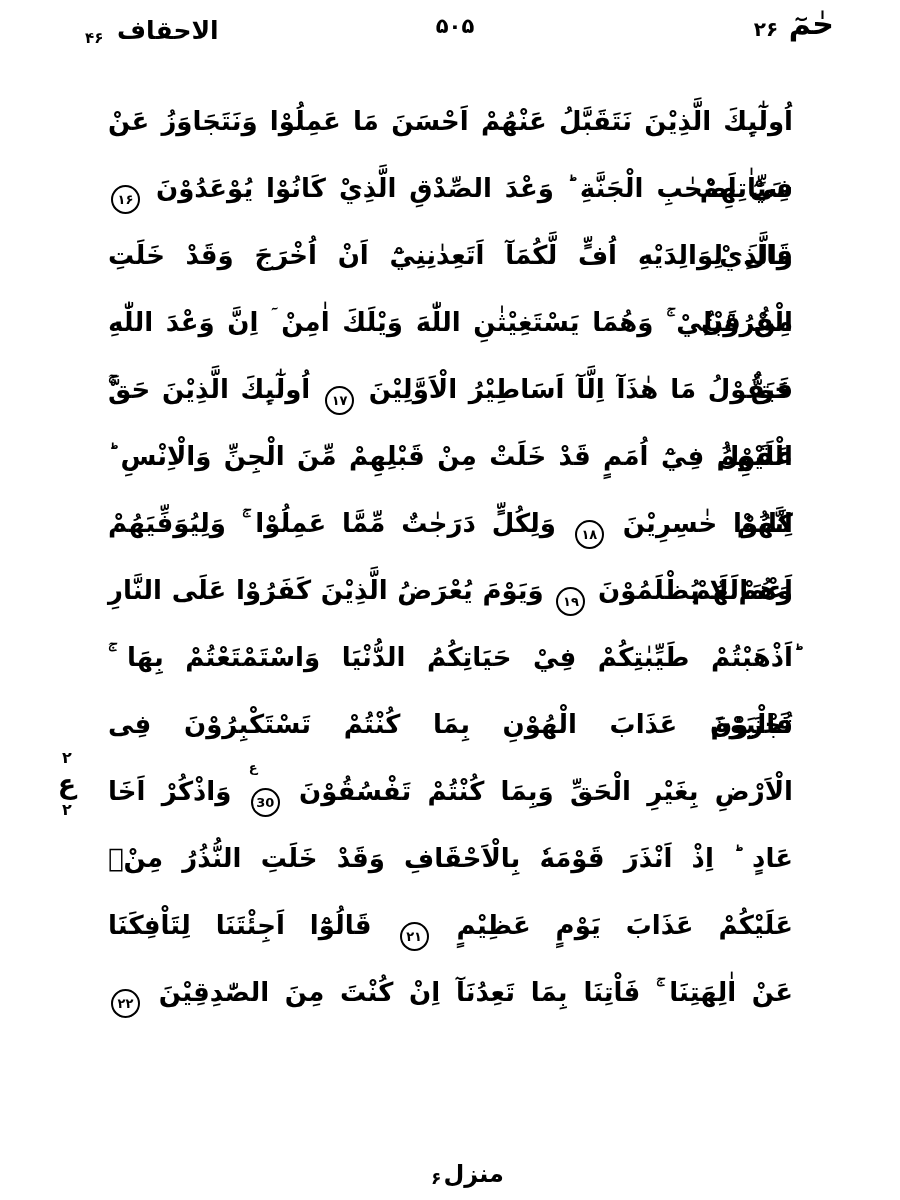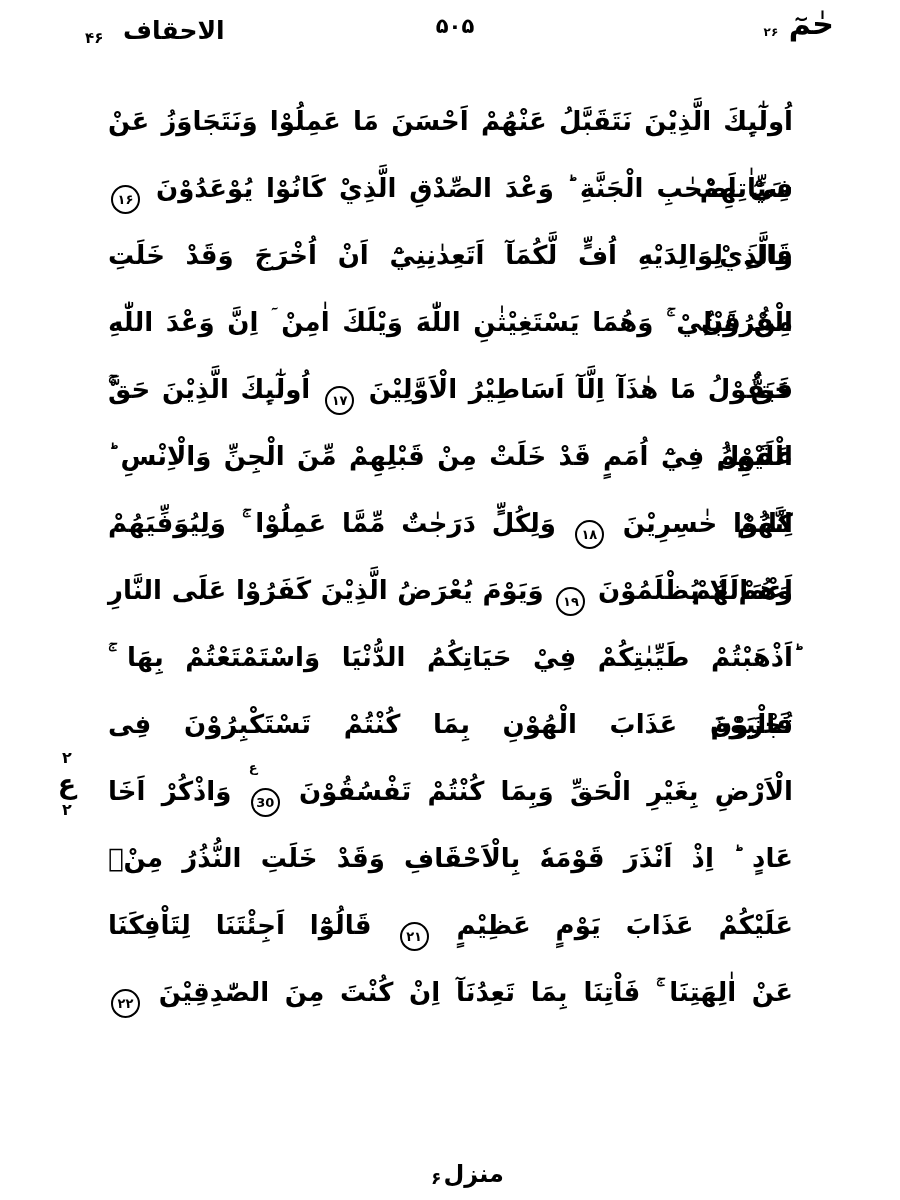--- a/index.html
+++ b/index.html
@@ -3,25 +3,25 @@
 <meta charset="utf-8">
 <style>
   html,body{margin:0;padding:0;background:#fff;}
   .page{
     position:relative;width:900px;height:1200px;background:#ffffff;
     color:#000;font-family:"DejaVu Sans",sans-serif;overflow:hidden;
   }
   
   .header{position:absolute;top:4px;left:0;width:100%;height:52px;}
   .hdr-left{position:absolute;left:85px;top:12px;direction:rtl;font-weight:bold;font-size:25px;white-space:nowrap;}
-  .surah-num{font-size:15px;position:relative;top:4px;margin-right:11px;}
+  .surah-num{font-size:15px;position:relative;top:4px;margin-right:5px;}
   .hdr-center{position:absolute;left:0;right:0;top:10px;text-align:center;font-weight:bold;font-size:21px;padding-left:10px;}
   .hdr-right{position:absolute;right:66px;top:2px;direction:rtl;font-weight:bold;white-space:nowrap;}
   .para-name{font-size:30px;}
-  .para-num{font-size:12px;position:relative;top:2px;margin-right:5px;}
+  .para-num{font-size:20px;position:relative;top:2px;margin-right:5px;}
   
   .text-block{
     position:absolute;top:88px;left:108px;width:685px;direction:rtl;
   }
   .qline{
     height:67px;line-height:67px;font-size:26px;font-weight:bold;
     text-align:justify;text-align-last:justify;text-justify:inter-word;
     white-space:normal;overflow:visible;
   }
   .seg{letter-spacing:0.5px;}

